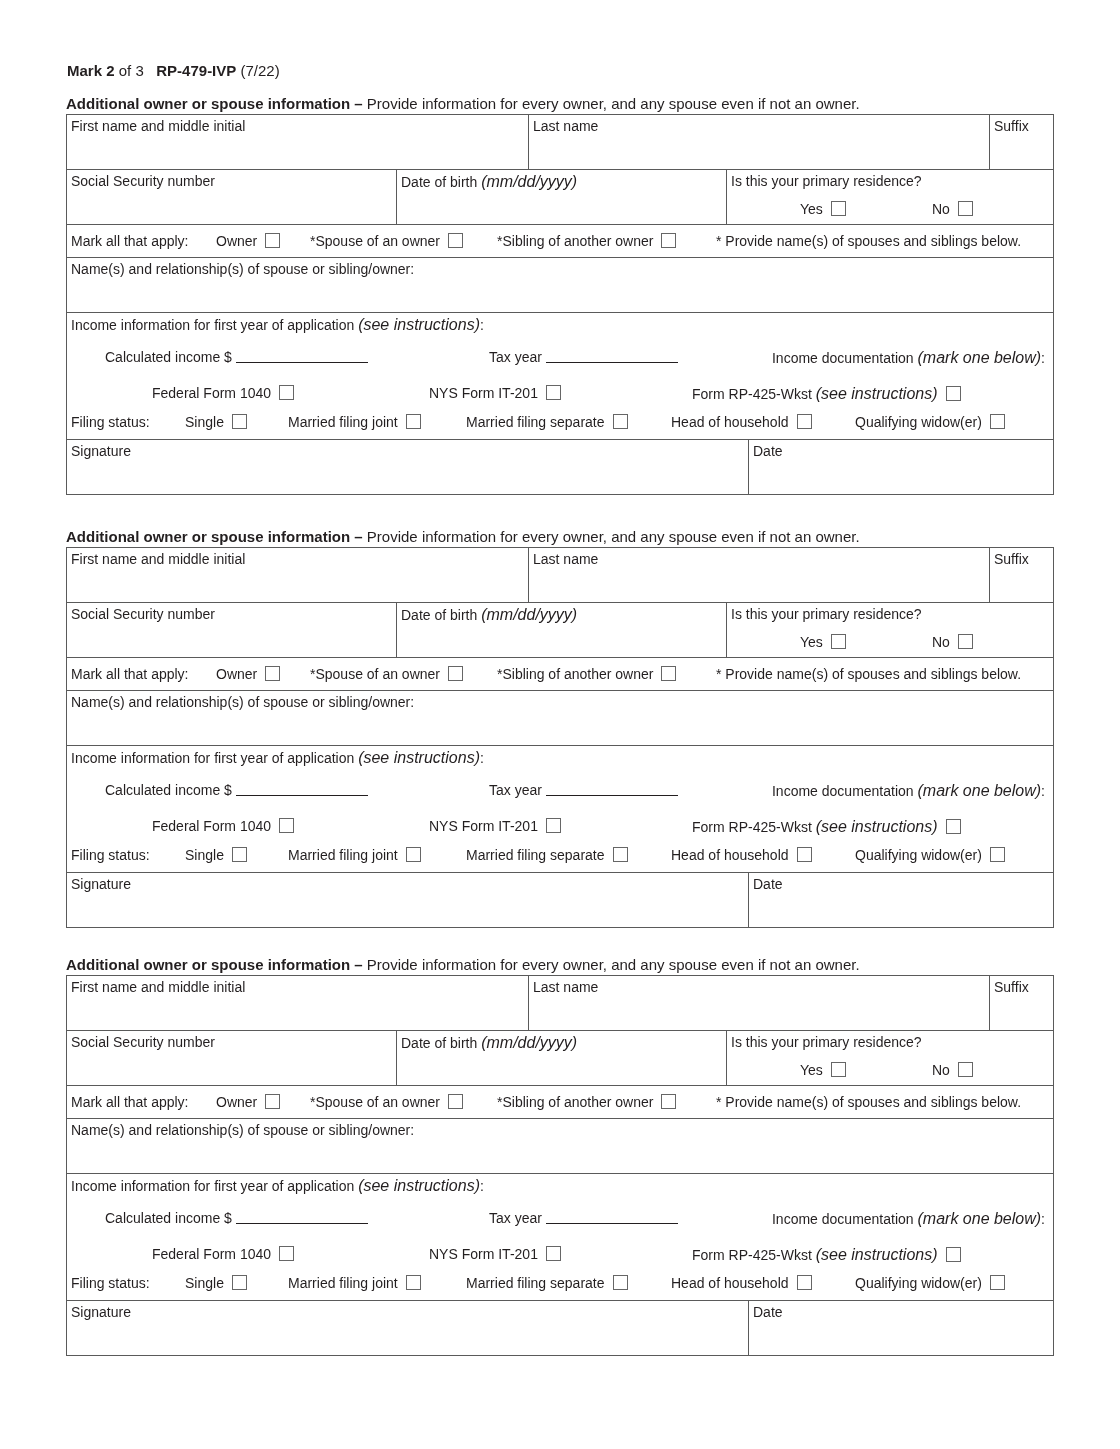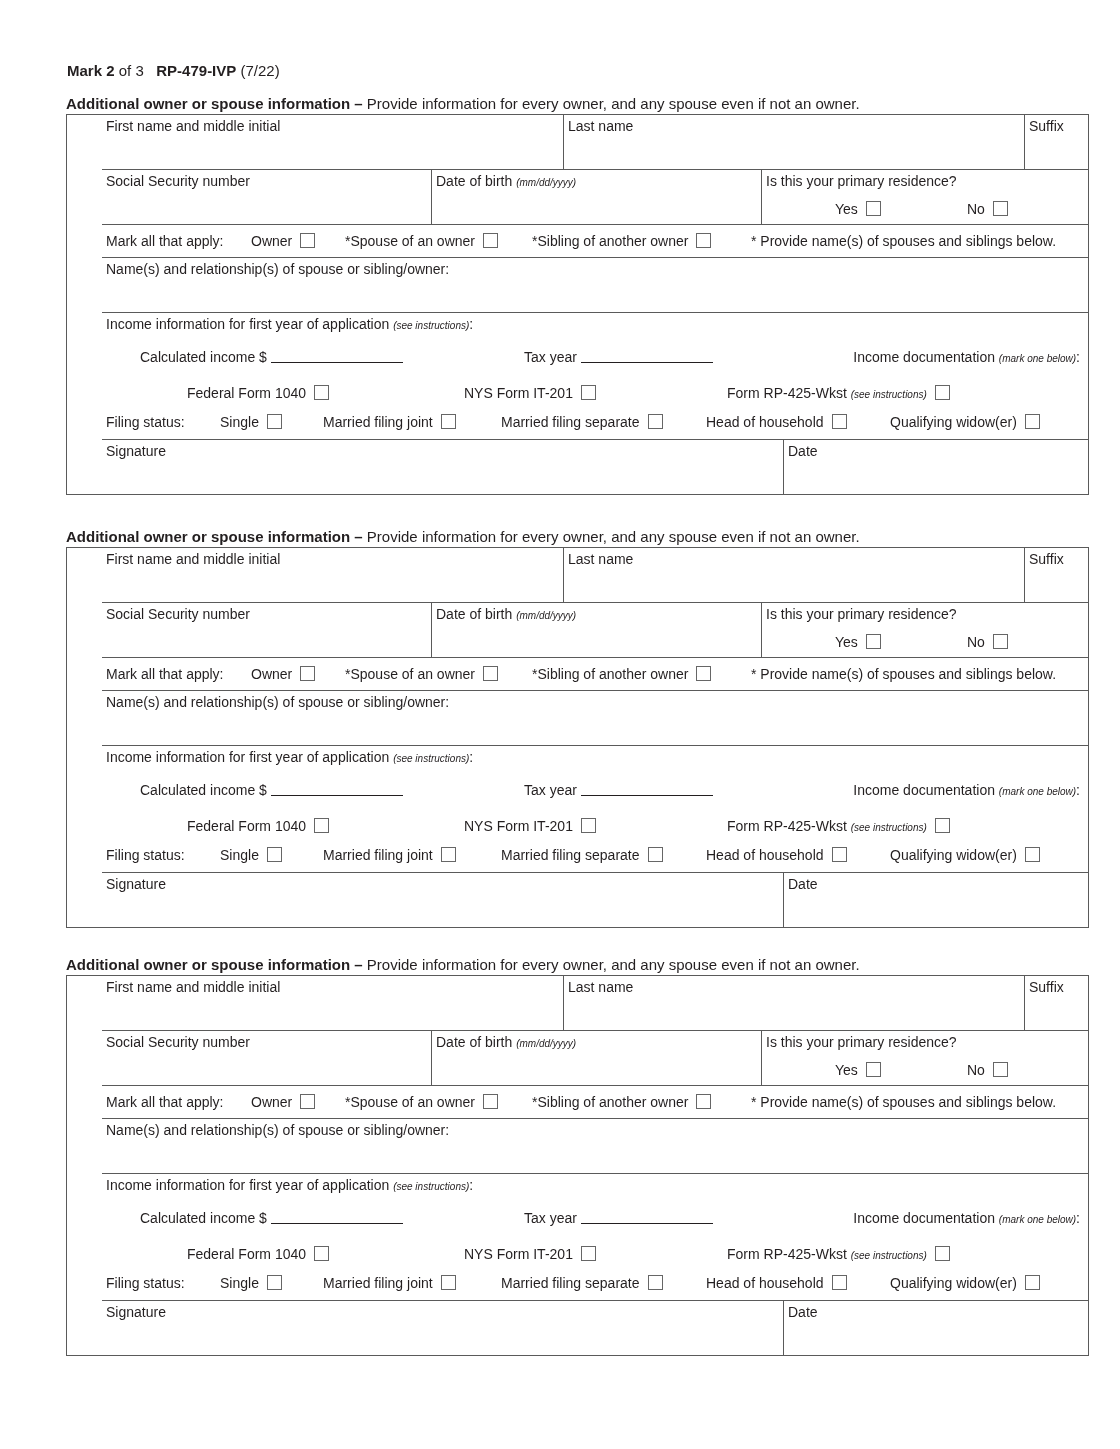--- a/index.html
+++ b/index.html
@@ -2,27 +2,27 @@
 <html><head>
 <meta charset="utf-8">
 <style>
   html, body { margin: 0; padding: 0; background: #ffffff; }
   body { width: 1120px; height: 1449px; position: relative; font-family: "Liberation Sans", sans-serif; color: #231f20; overflow: hidden; }
   .page-header { position: absolute; left: 67px; top: 62px; font-size: 15px; }
   .page-header b { font-weight: bold; }
   .section { position: absolute; left: 66px; width: 988px; }
   .sec-heading { position: absolute; left: 0; top: 0; font-size: 15px; white-space: nowrap; }
   .sec-heading .bold { font-weight: bold; }
-  .form-table { position: absolute; left: 0; top: 19px; width: 986px; border: 1px solid #5a5a5a; padding-left: 35px; }
+  .form-table { position: absolute; left: 0; top: 19px; width: 986px; border: 1px solid #5a5a5a; }
   .row { position: relative; border-bottom: 1px solid #5a5a5a; box-sizing: border-box; }
   .row:last-child { border-bottom: none; }
   .cell { position: absolute; top: 0; bottom: 0; box-sizing: border-box; }
   .cell.bl { border-left: 1px solid #5a5a5a; }
   .lbl { position: absolute; left: 4px; top: 3px; font-size: 14px; white-space: nowrap; }
-  .lbl i, .hint { font-style: italic; font-size: 10px; }
+  .lbl i, .hint { font-style: italic; font-size: 16px; }
   .cb { display: inline-block; width: 15px; height: 15px; border: 1px solid #666; box-sizing: border-box; vertical-align: -2px; margin-left: 8px; background: #fff; cursor: pointer; }
   .abs { position: absolute; white-space: nowrap; font-size: 14px; }
   .line { display: inline-block; width: 132px; border-bottom: 1px solid #231f20; vertical-align: -1px; margin-left: 4px; height: 12px; }
   input.fill { position: absolute; left: 4px; right: 4px; bottom: 4px; height: 22px; border: none; background: transparent; font-family: "Liberation Sans", sans-serif; font-size: 14px; outline: none; }
 </style>
 </head>
 <body>
 
 <div class="page-header">
   <b>Mark</b>

